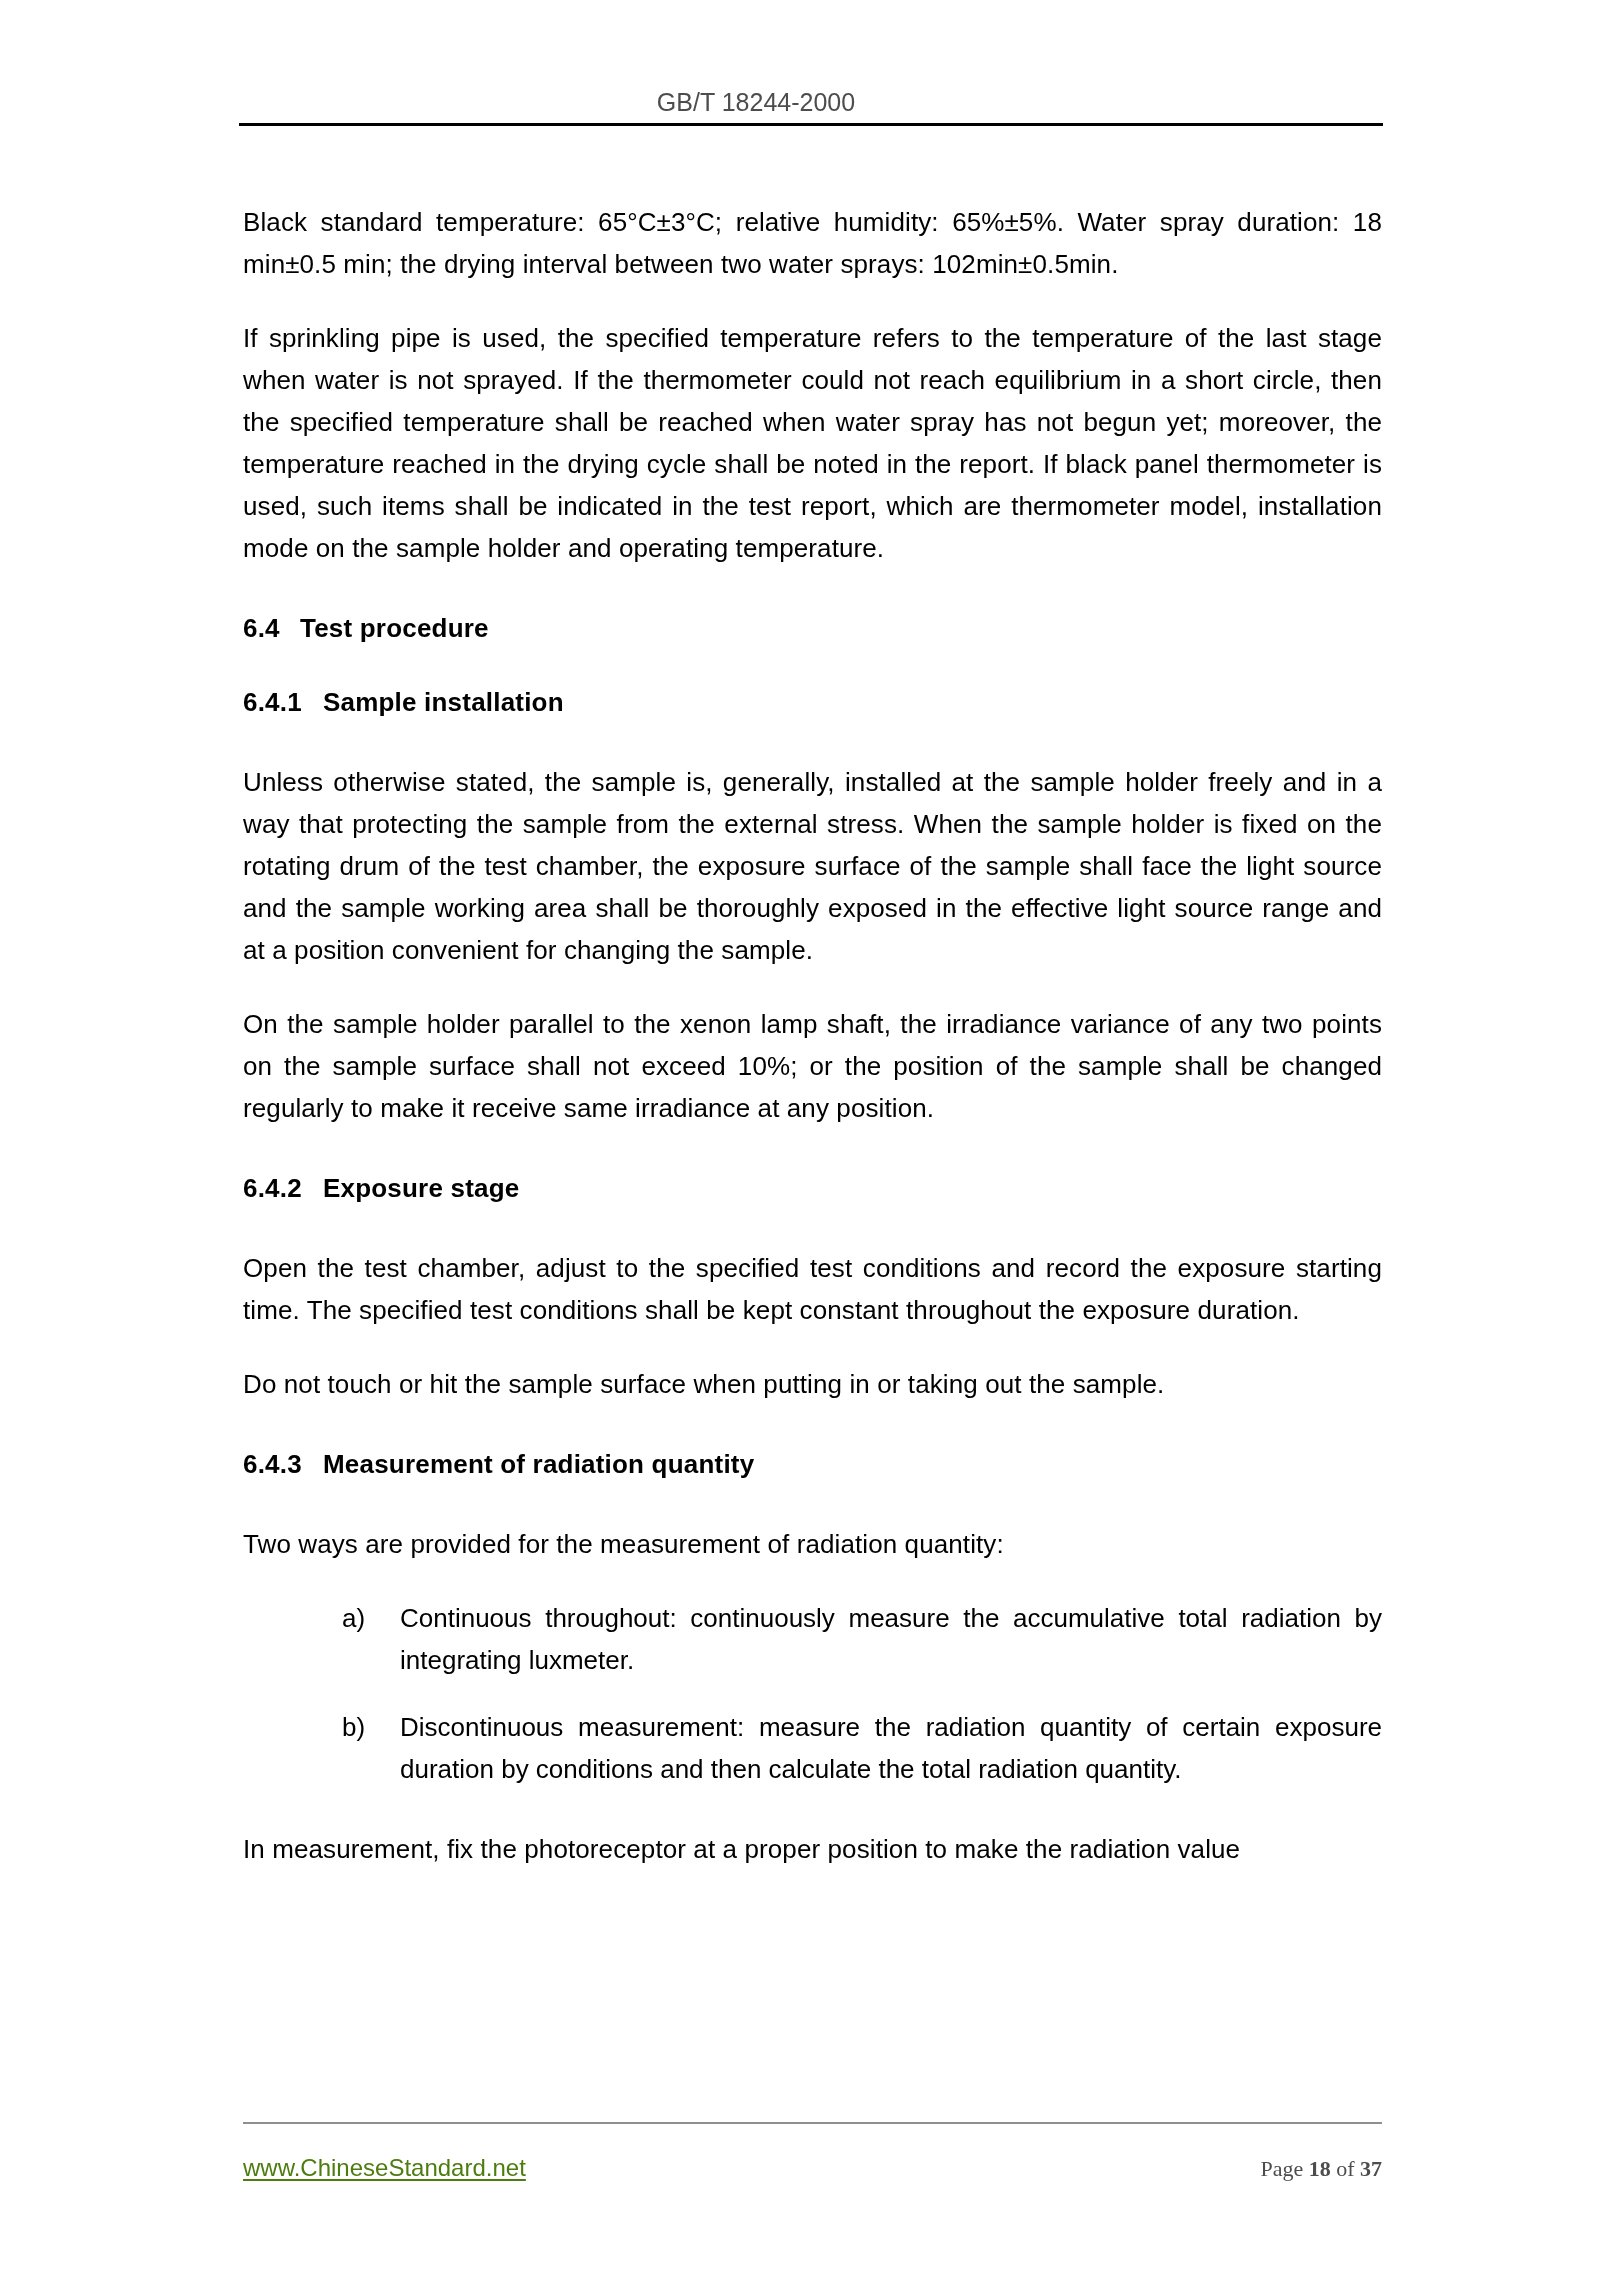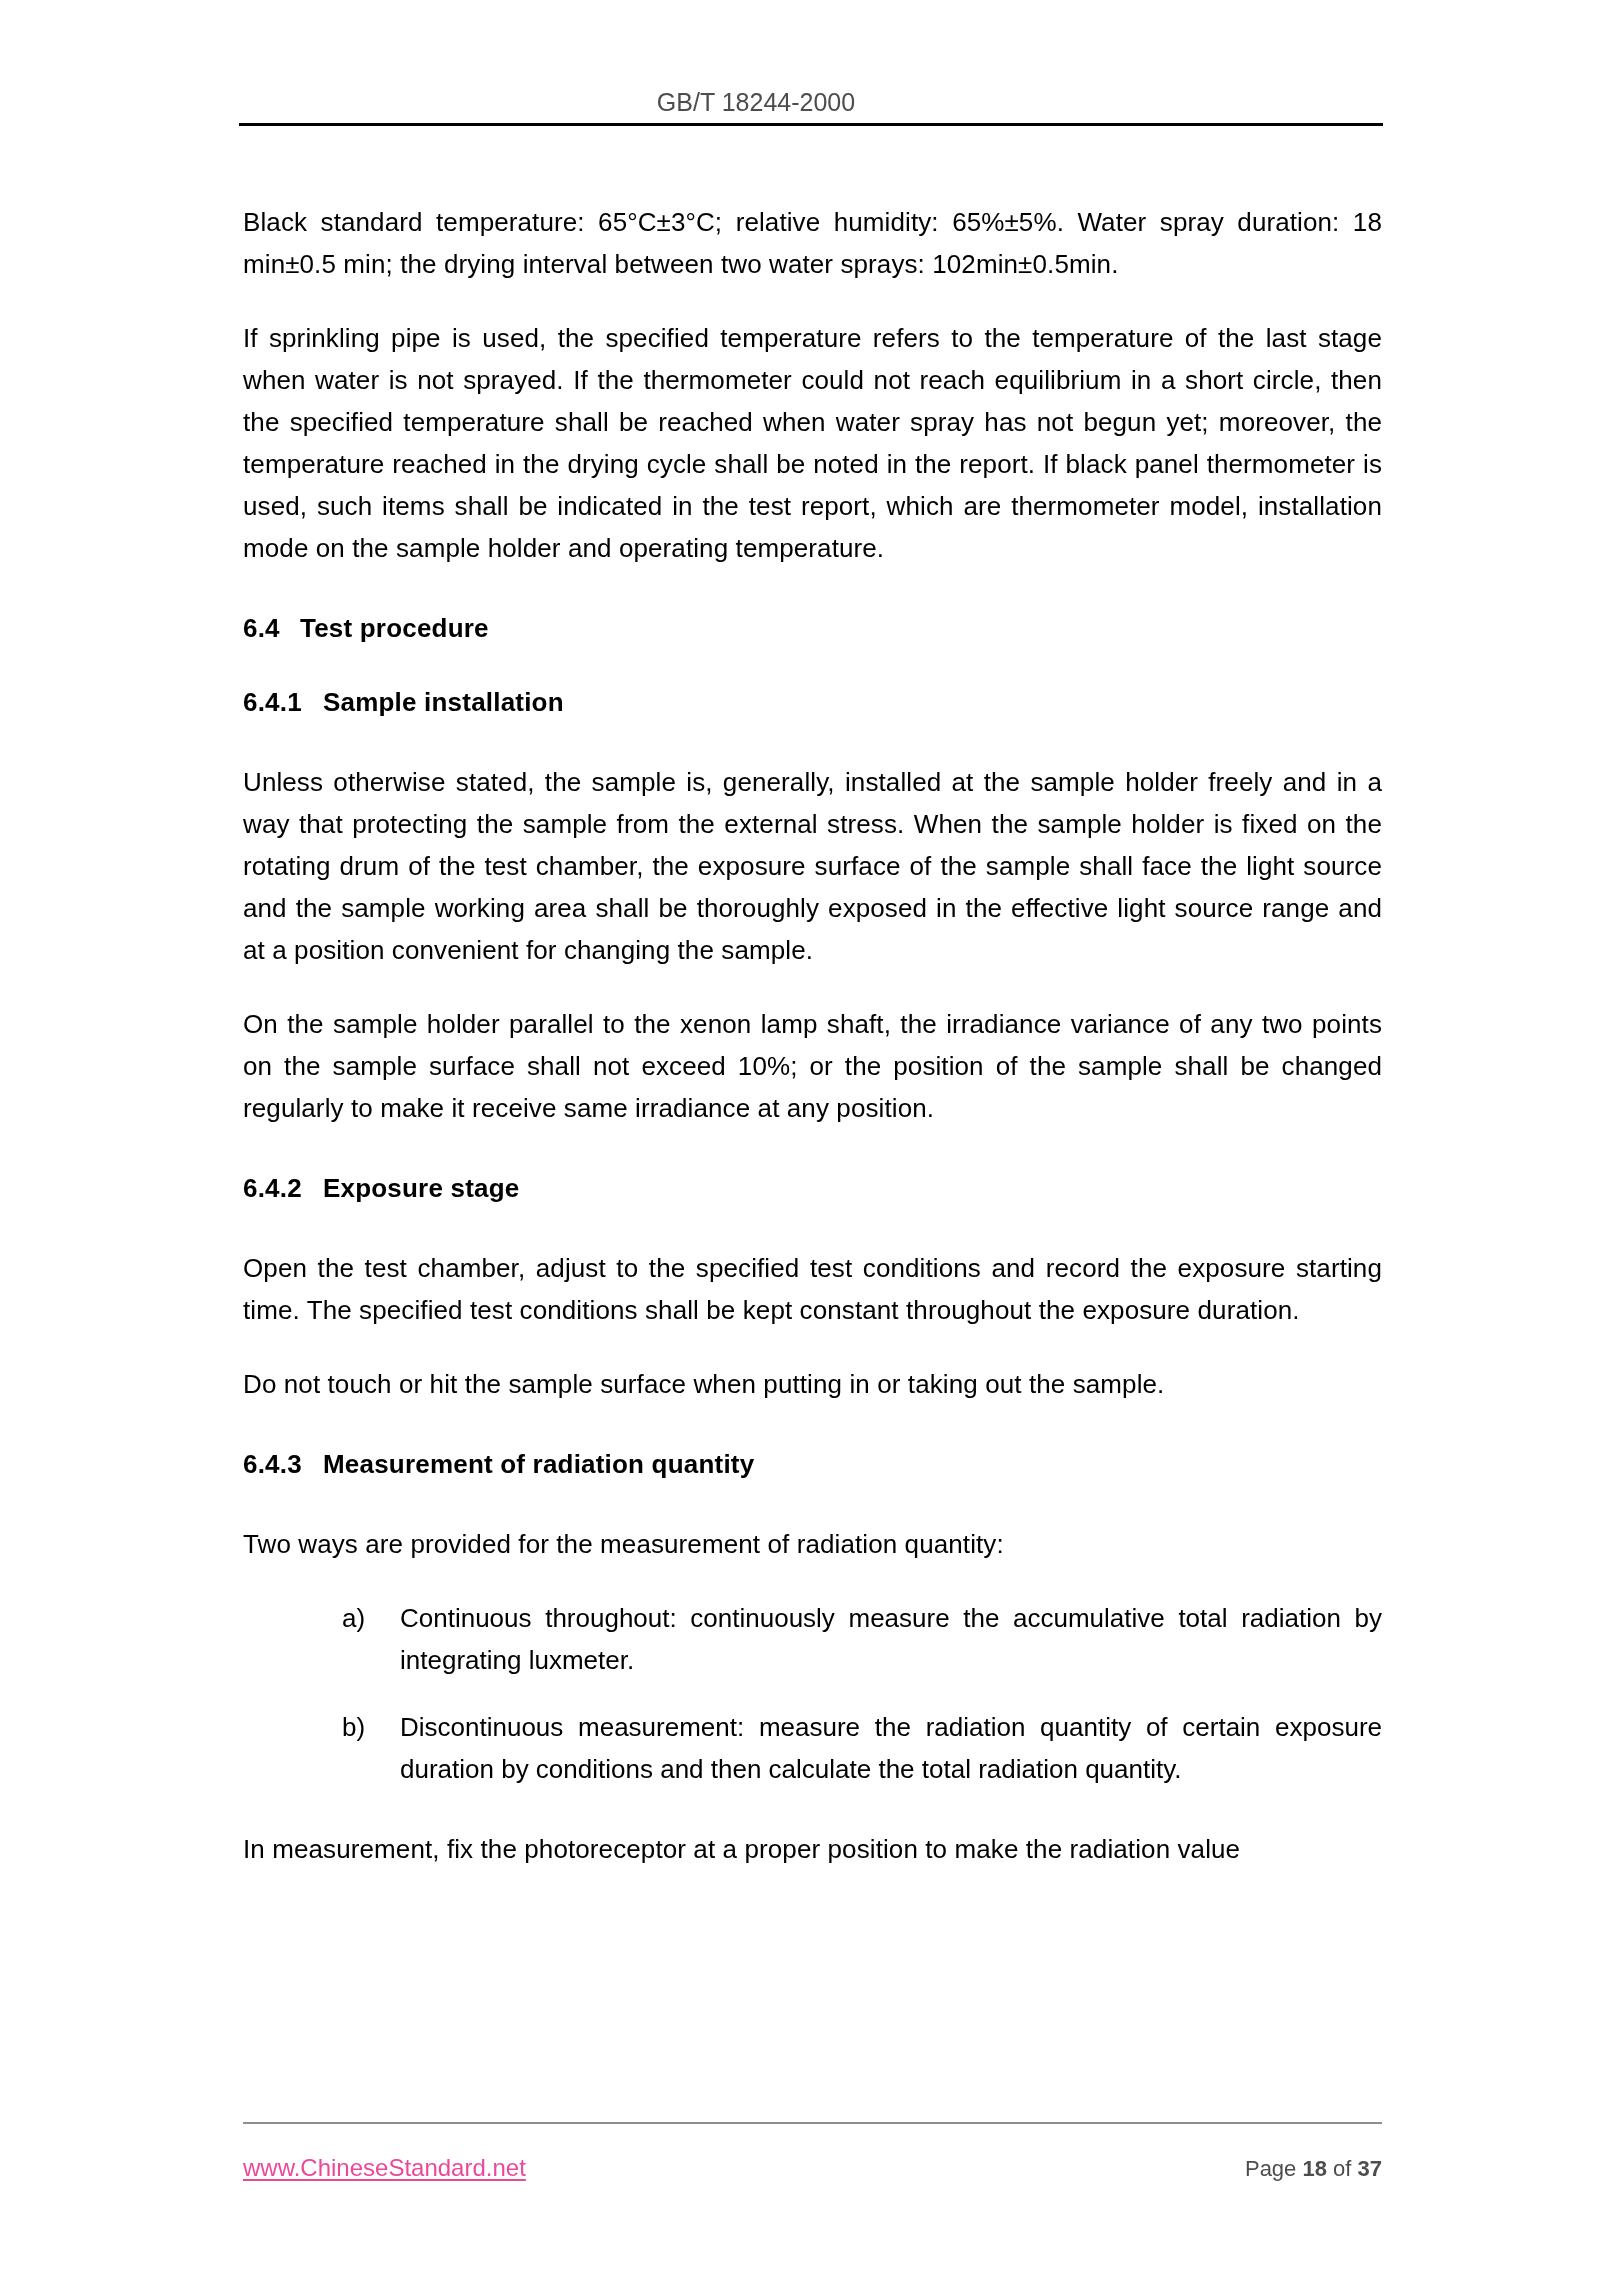--- a/index.html
+++ b/index.html
@@ -129,34 +129,35 @@
     width: 1139px;
     height: 1.7px;
     background: #8f8f8f;
   }
   .ftr-left {
     position: absolute;
     left: 243px;
     top: 2154px;
     font-size: 24px;
     line-height: 1.2;
-    color: #ec4899;
+    color: #4d7c0f;
     text-decoration: underline;
     text-underline-offset: 3.3px;
   }
   .ftr-right {
     position: absolute;
     left: 243px;
     top: 2156px;
     width: 1139px;
     text-align: right;
     font-size: 22px;
     line-height: 1.2;
     color: #4d4d4d;
     white-space: pre;
+    font-family: Liberation Serif, serif;
   }
   .ftr-right b { font-weight: bold; }
 </style>
 </head>
 <body>
 
 <div id="page">
 
 
   <div class="hdr-standard-wrap">

